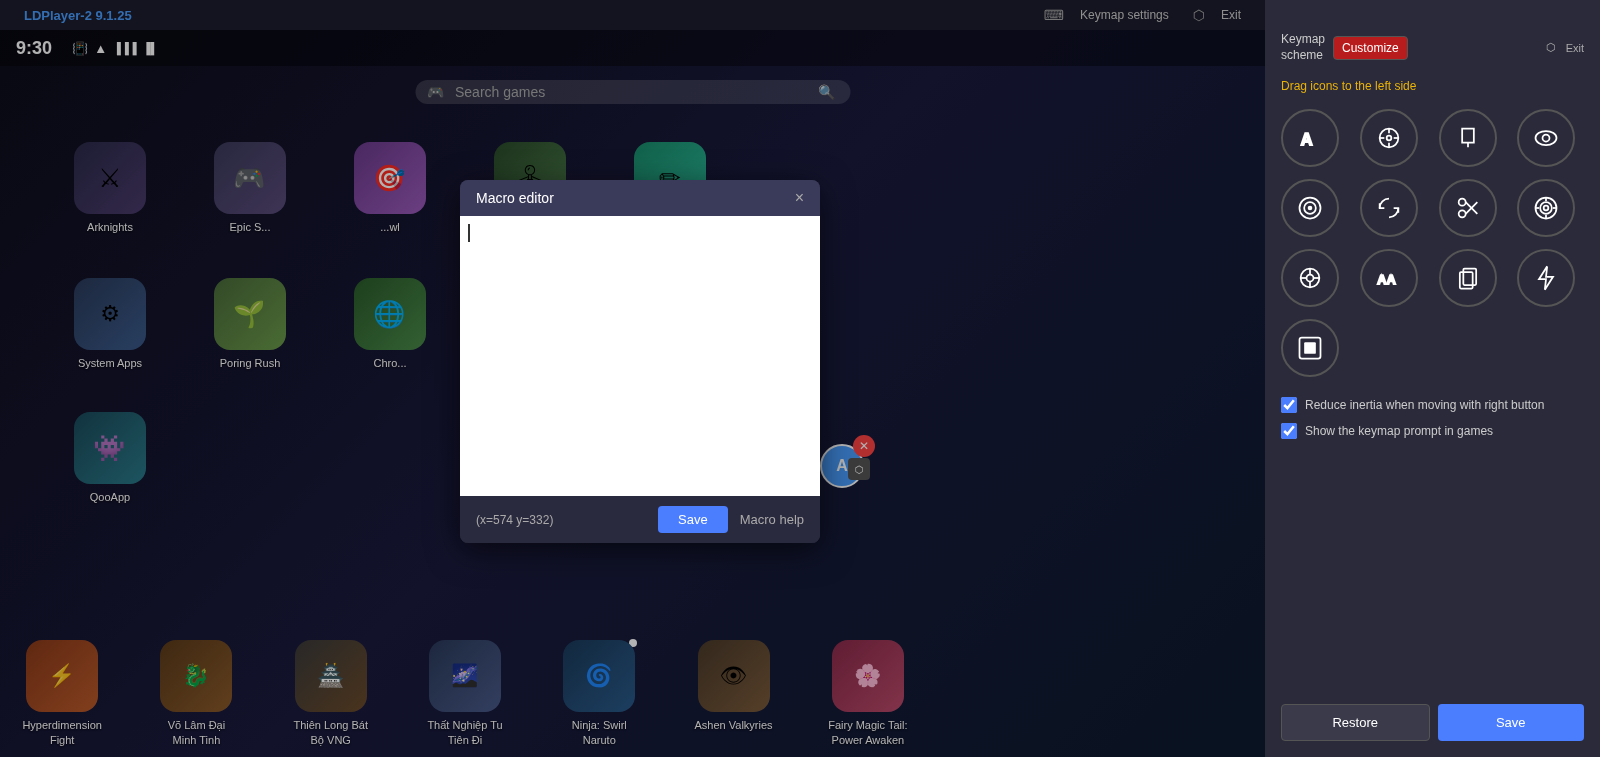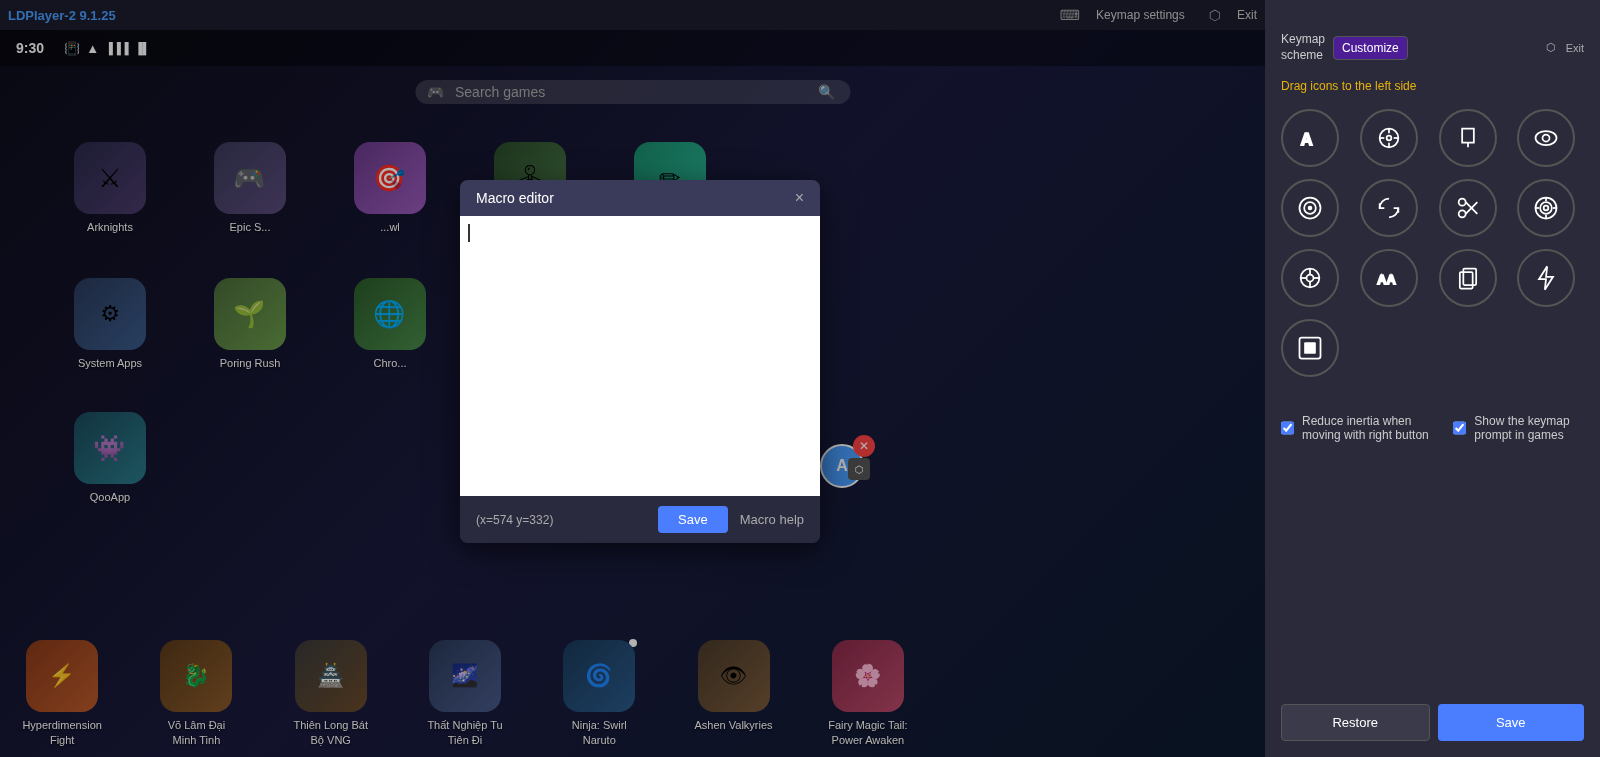--- a/index.html
+++ b/index.html
@@ -23,21 +23,21 @@
     }
 
     
     .title-bar {
       position: absolute;
       top: 0; left: 0; right: 0;
       height: 30px;
       background: #1e1e2e;
       display: flex;
       align-items: center;
-      padding: 0 8px;
+      padding: 0 24px;
       z-index: 10;
     }
     .title-bar-logo {
       color: #4a9eff;
       font-size: 13px;
       font-weight: bold;
     }
     .title-bar-right {
       margin-left: auto;
       display: flex;
@@ -51,21 +51,21 @@
       top: 30px; left: 0; right: 0;
       height: 36px;
       background: rgba(0,0,0,0.4);
       display: flex;
       align-items: center;
       padding: 0 16px;
       gap: 12px;
     }
     .status-time {
       color: white;
-      font-size: 14px;
+      font-size: 18px;
       font-weight: bold;
     }
     .status-icons {
       display: flex;
       align-items: center;
       gap: 6px;
       margin-left: 8px;
     }
 
     
@@ -321,21 +321,21 @@
       gap: 8px;
       margin-bottom: 16px;
     }
     .keymap-scheme-label {
       color: #ccc;
       font-size: 12px;
       white-space: nowrap;
     }
     .keymap-scheme-select {
       flex: 1;
-      background: #4c1d95;
+      background: #b91c1c;
       border: 1px solid #555;
       border-radius: 4px;
       color: white;
       padding: 4px 8px;
       font-size: 12px;
       appearance: none;
       -webkit-appearance: none;
     }
     .drag-hint {
       color: #eab308;
@@ -367,23 +367,23 @@
     .keymap-icon-btn svg {
       width: 28px;
       height: 28px;
       stroke: white;
       fill: none;
       stroke-width: 1.5;
     }
 
     
     .checkbox-section {
-      margin-top: 37px;
-      display: flex;
-      flex-direction: row;
+      margin-top: 20px;
+      display: flex;
+      flex-direction: column;
       gap: 10px;
     }
     .checkbox-row {
       display: flex;
       align-items: center;
       gap: 8px;
     }
     .checkbox-input {
       width: 16px;
       height: 16px;

